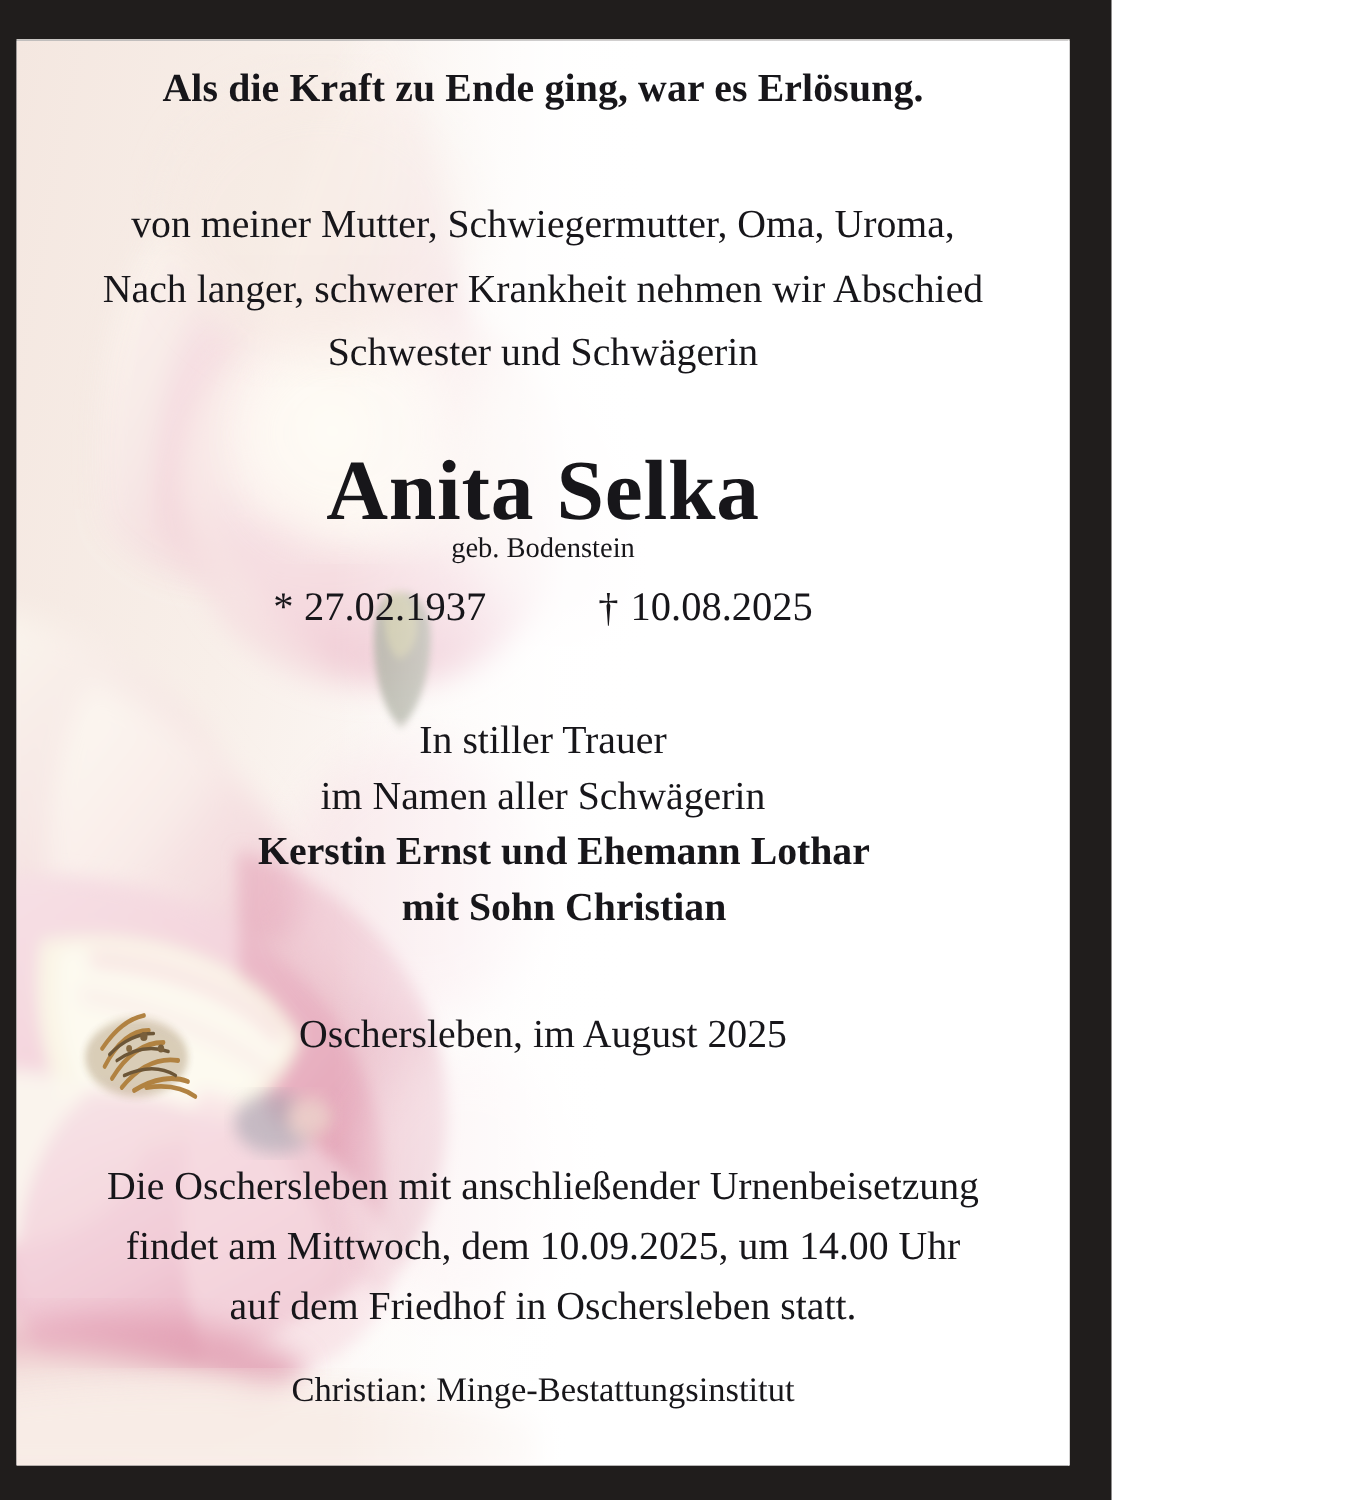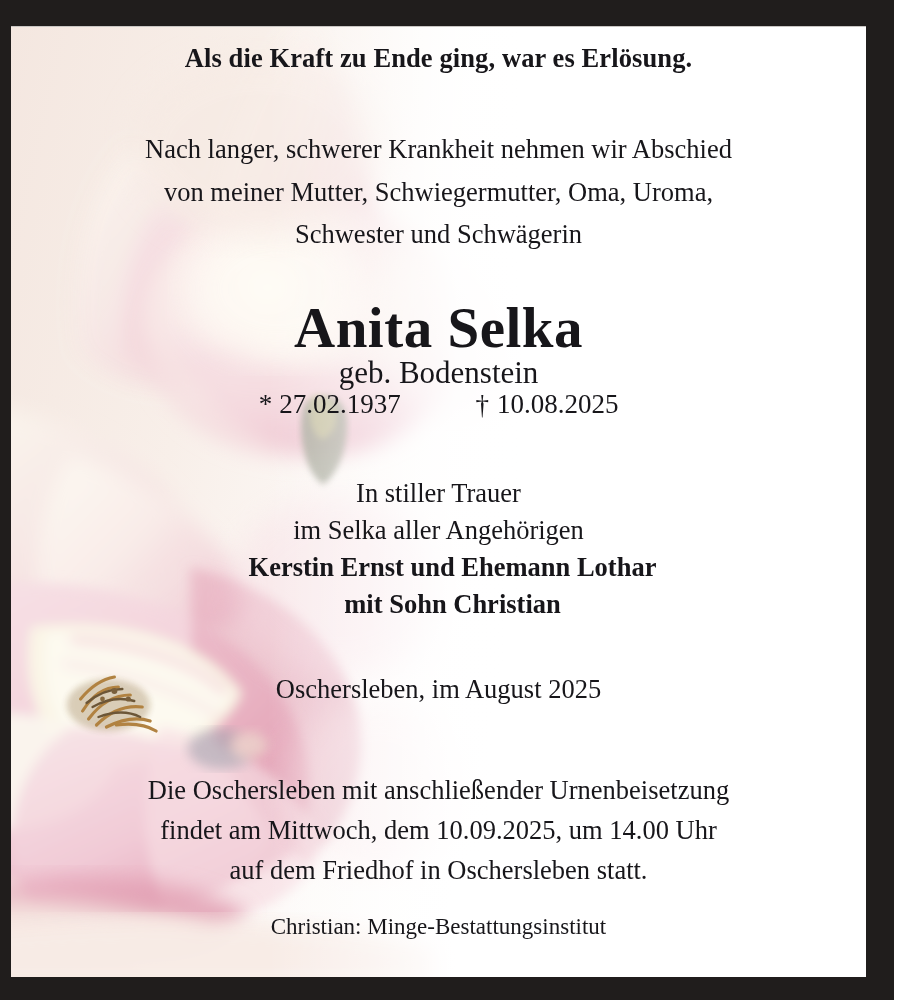--- a/index.html
+++ b/index.html
@@ -8,21 +8,21 @@
     padding: 0;
     background: #ffffff;
   }
 
   body {
     font-family: "Liberation Serif", "DejaVu Serif", serif;
   }
 
   .notice {
     position: relative;
-    width: 894px;
+    width: 741px;
     height: 1000px;
     box-sizing: border-box;
     background: #201d1c;
     overflow: hidden;
   }
 
   
   .card {
     position: absolute;
     left: 11px;
@@ -111,21 +111,21 @@
     top: 268px;
     font-size: 57px;
     font-weight: 700;
     letter-spacing: 0.5px;
   }
 
   .maiden-name {
     position: absolute;
     left: 0; right: 0;
     top: 328px;
-    font-size: 31px;
+    font-size: 19px;
     font-weight: 400;
   }
 
   .lifespan {
     position: absolute;
     left: 0; right: 0;
     top: 362px;
     font-size: 27px;
     font-weight: 400;
   }
@@ -337,41 +337,41 @@
       </svg>
 
       <div class="art-fade"></div>
     </div>
 
     <div class="content">
 
       <div class="headline">Als die Kraft zu Ende ging, war es Erlösung.</div>
 
       <div class="intro">
+        <div>von meiner Mutter, Schwiegermutter, Oma, Uroma,</div>
         <div>Nach langer, schwerer Krankheit nehmen wir Abschied</div>
-        <div>von meiner Mutter, Schwiegermutter, Oma, Uroma,</div>
         <div>Schwester und Schwägerin</div>
       </div>
 
       <div class="deceased-name">Anita Selka</div>
 
       <div class="maiden-name">geb. Bodenstein</div>
 
       <div class="lifespan">
         <span class="born">
           <span class="sym sym-star">*</span><span>27.02.1937</span>
         </span>
         <span class="died">
           <span class="sym sym-cross">†</span><span>10.08.2025</span>
         </span>
       </div>
 
       <div class="mourners">
         <div class="plain">In stiller Trauer</div>
-        <div class="plain">im Selka aller Angehörigen</div>
+        <div class="plain">im Namen aller Schwägerin</div>
         <div class="strong">Kerstin Ernst und Ehemann Lothar</div>
         <div class="strong">mit Sohn Christian</div>
       </div>
 
       <div class="place-date">Oschersleben, im August 2025</div>
 
       <div class="ceremony">
         <div>Die Oschersleben mit anschließender Urnenbeisetzung</div>
         <div>findet am Mittwoch, dem 10.09.2025, um 14.00 Uhr</div>
         <div>auf dem Friedhof in Oschersleben statt.</div>

